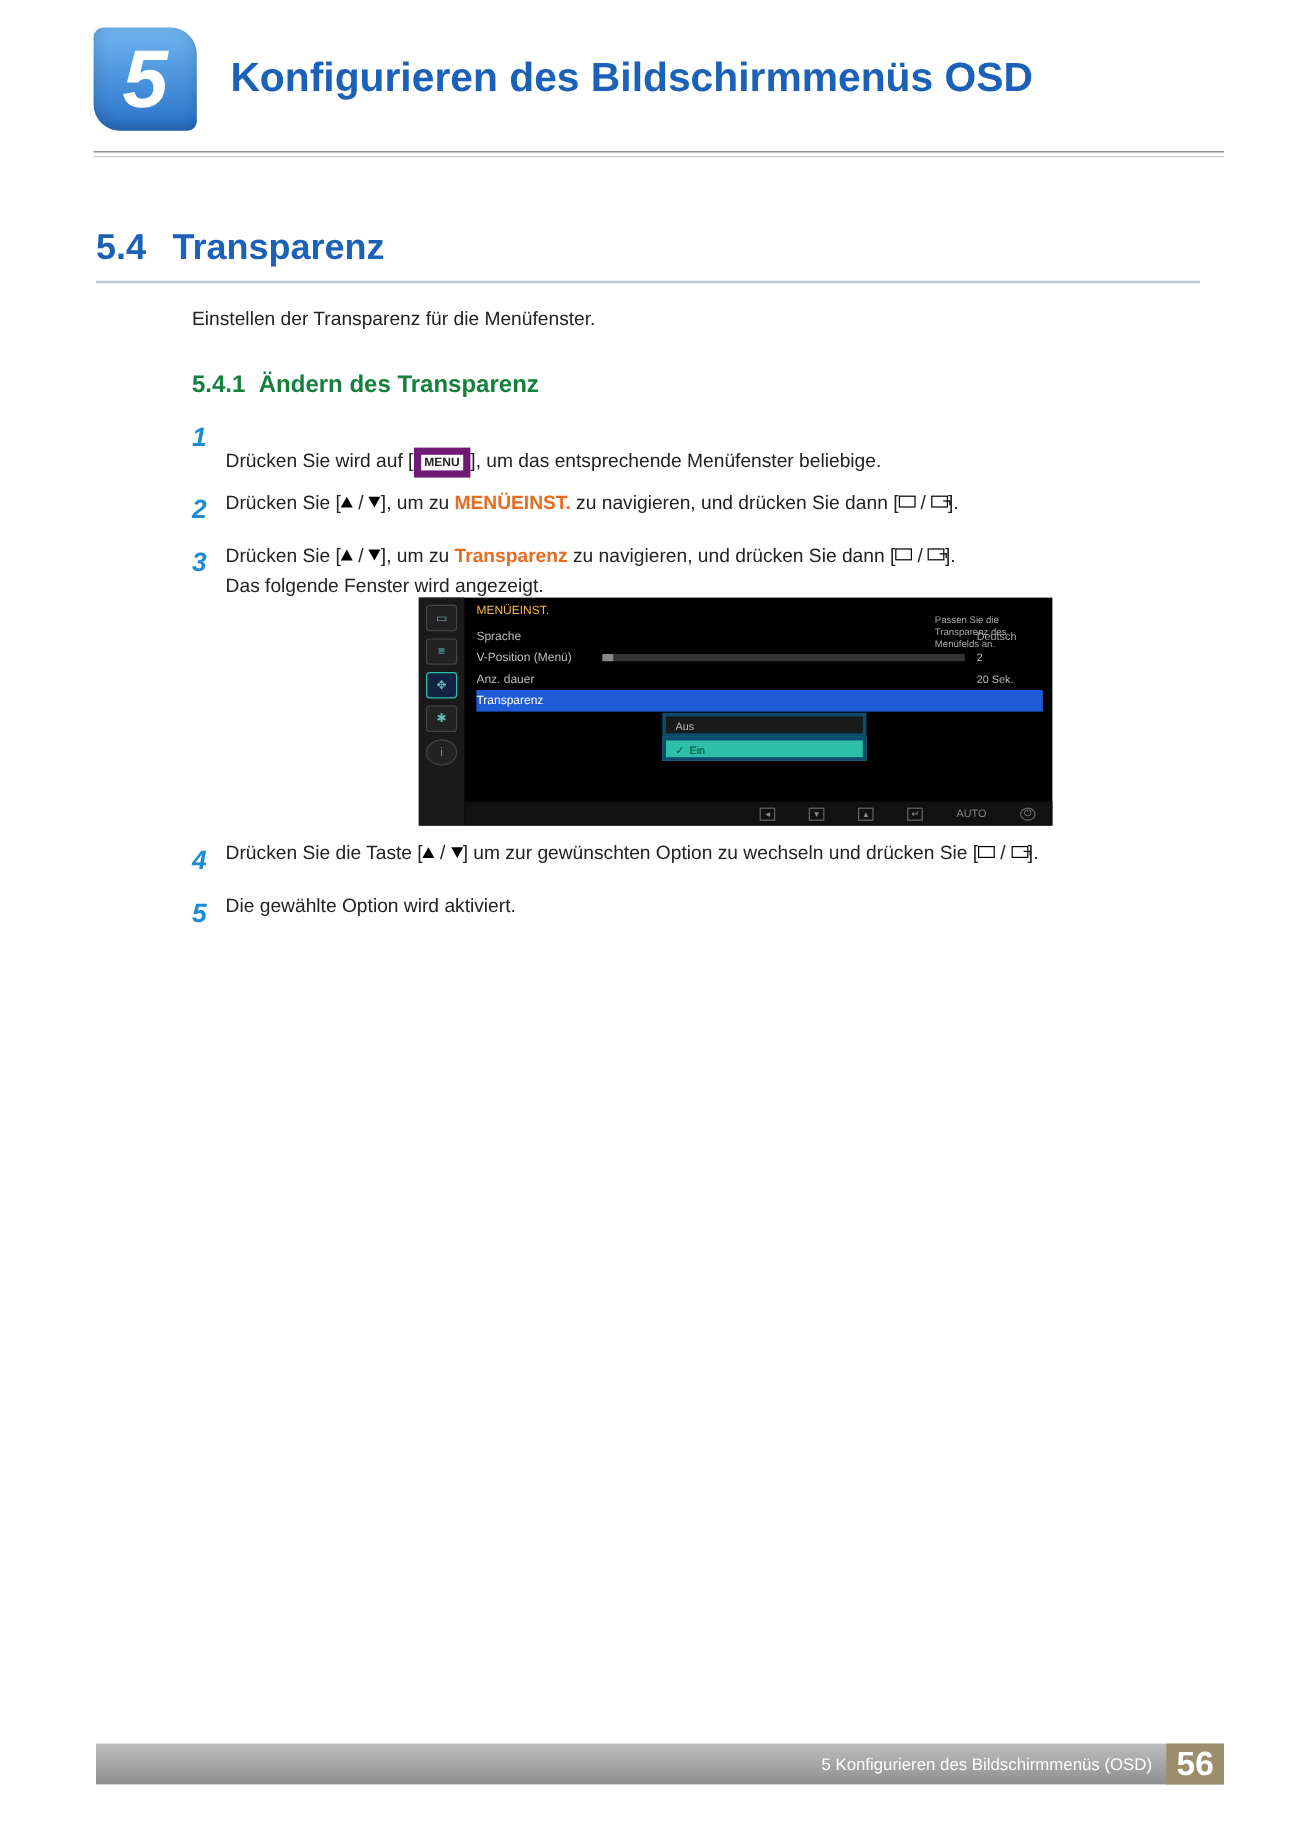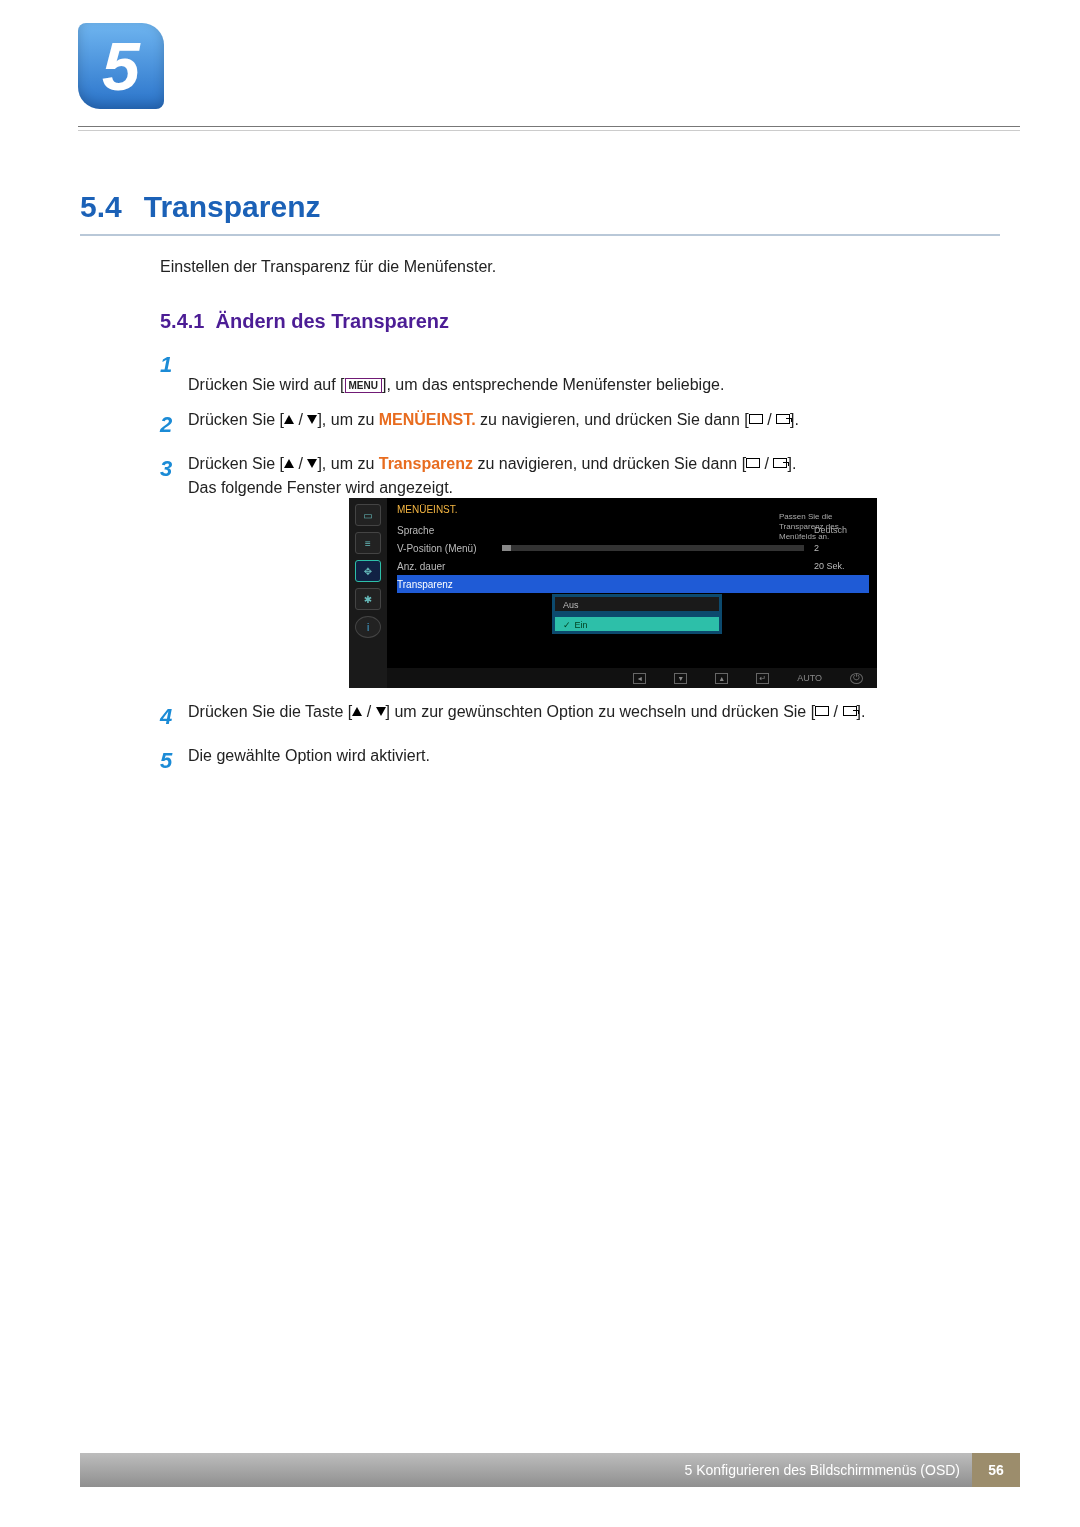--- a/index.html
+++ b/index.html
@@ -8,27 +8,27 @@
 .chap-badge{width:86px;height:86px;background:linear-gradient(#6fb5f0,#2972c9);border-radius:8px 22px 8px 22px;display:flex;align-items:center;justify-content:center;color:#fff;font-size:68px;font-weight:700;font-style:italic;box-shadow:inset 0 -4px 12px rgba(0,0,0,.2)}
 .chap-title{margin-left:28px;color:#1b61b7;font-size:34px;font-weight:700}
 .hr-top{position:absolute;top:126px;left:78px;right:60px;height:1px;background:#777}
 .hr-top2{position:absolute;top:130px;left:78px;right:60px;height:1px;background:#ccc}
 .sec54{position:absolute;top:190px;left:80px;right:80px}
 .sec54 .num{color:#1b61b7;font-size:30px;font-weight:700;margin-right:22px}
 .sec54 .tit{color:#1b61b7;font-size:30px;font-weight:700}
 .sec54 .row{display:flex;align-items:flex-end}
 .sec54 .rule{height:2px;background:#b9c8d8;margin-top:10px}
 .intro{position:absolute;top:258px;left:160px;font-size:16px;color:#222}
-.sub541{position:absolute;top:310px;left:160px;color:#4c1d95;font-size:20px;font-weight:700}
+.sub541{position:absolute;top:310px;left:160px;color:#15803d;font-size:20px;font-weight:700}
 .steps{position:absolute;top:348px;left:160px;right:80px;font-size:16px;color:#222;line-height:1.55}
 .step{display:flex;margin-bottom:10px}
 .step .n{color:#1b8bd6;font-size:22px;font-style:italic;font-weight:700;width:28px;flex:none}
 .step .t{flex:1}
 .bold-orange{color:#e86c1f;font-weight:700}
-.menu-key{display:inline-block;border:1px solid #701a75;padding:0 3px;font-size:10px;font-weight:700;line-height:13px;vertical-align:1px}
+.menu-key{display:inline-block;border:6px solid #701a75;padding:0 3px;font-size:10px;font-weight:700;line-height:13px;vertical-align:1px}
 .tri-up{display:inline-block;width:0;height:0;border-left:5px solid transparent;border-right:5px solid transparent;border-bottom:9px solid #000;vertical-align:1px}
 .tri-dn{display:inline-block;width:0;height:0;border-left:5px solid transparent;border-right:5px solid transparent;border-top:9px solid #000;vertical-align:1px}
 .rect-icon{display:inline-block;width:14px;height:10px;border:1.5px solid #000;vertical-align:1px}
 .enter-icon{display:inline-block;width:14px;height:10px;border:1.5px solid #000;vertical-align:1px;position:relative}
 .enter-icon:after{content:"";position:absolute;right:-3px;top:3px;width:5px;height:3px;border-top:1.5px solid #000;border-right:1.5px solid #000}
 .osd{position:absolute;top:498px;left:349px;width:528px;height:190px;background:#000;font-size:10px;color:#ccc}
 .osd-sidebar{position:absolute;left:0;top:0;width:38px;height:190px;background:#1a1a1a;display:flex;flex-direction:column;align-items:center;padding-top:6px;gap:6px}
 .sb-ic{width:26px;height:22px;border:1px solid #444;border-radius:3px;background:#222;display:flex;align-items:center;justify-content:center;color:#6bb}
 .sb-ic.act{border-color:#2dbfa9;background:#124}
 .osd-body{position:absolute;left:38px;top:0;right:0;height:170px;padding:6px 8px 0 10px}
@@ -44,27 +44,28 @@
 .osd-drop{position:absolute;left:165px;top:96px;width:170px}
 .osd-opt{height:20px;border:3px solid #0c4a6e;background:#1a1a1a;color:#bbb;padding:3px 8px;font-size:9px}
 .osd-opt.on{background:#2dbfa9;color:#042;position:relative}
 .osd-opt.on:before{content:"✓";margin-right:4px}
 .osd-tip{position:absolute;right:8px;top:14px;width:90px;font-size:8px;color:#aaa;line-height:1.25}
 .osd-foot{position:absolute;left:38px;bottom:0;right:0;height:20px;background:#111;display:flex;align-items:center;justify-content:flex-end;gap:28px;padding-right:14px;font-size:9px;color:#888}
 .ft-ic{width:13px;height:11px;border:1px solid #666;display:flex;align-items:center;justify-content:center;font-size:8px}
 .steps2{position:absolute;top:700px;left:160px;right:80px;font-size:16px;color:#222;line-height:1.55}
 .footer{position:absolute;bottom:40px;left:80px;right:60px;height:34px;background:linear-gradient(#bdbdbd,#8f8f8f);display:flex;align-items:center;justify-content:flex-end;color:#fff;font-size:14px}
 .footer .label{margin-right:12px;color:#fff}
-.footer .pg{width:48px;height:34px;background:#9c8d6c;display:flex;align-items:center;justify-content:center;font-size:14px;font-weight:700;color:#fff}
+.footer .pg{width:48px;height:34px;background:#9c8d6c;display:flex;align-items:center;justify-content:center;font-size:28px;font-weight:700;color:#fff}
 </style>
 </head>
 <body>
 
 <div class="hdr">
   <div class="chap-badge">5</div>
+  <div class="chap-title">Konfigurieren des Bildschirmmenüs OSD</div>
 </div>
 <div class="hr-top"></div>
 <div class="hr-top2"></div>
 
 <div class="sec54">
   <div class="row">
     <span class="num">5.4</span>
     <span class="tit">Transparenz</span>
   </div>
   <div class="rule"></div>

